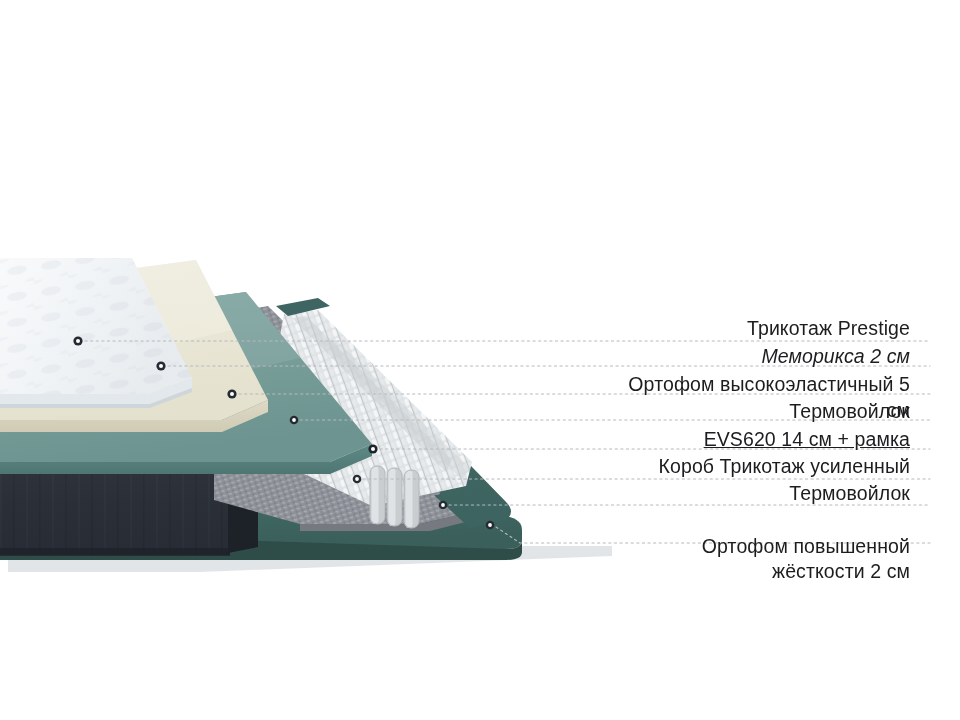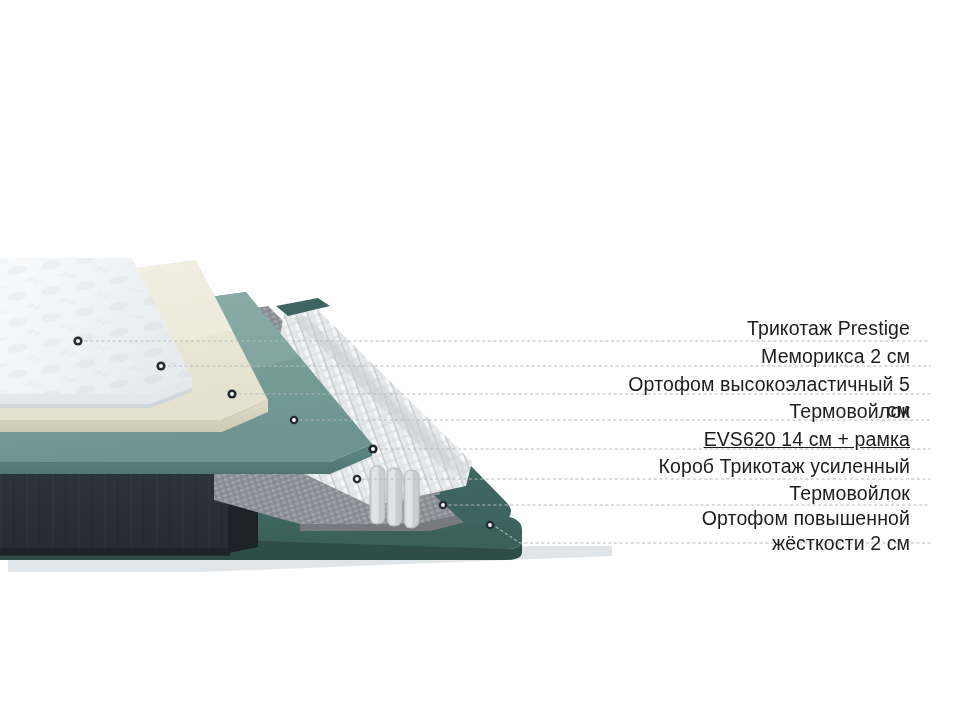--- a/index.html
+++ b/index.html
@@ -27,21 +27,21 @@
     position:absolute;
     right:30px;
     color:#1d1d1f;
     font-size:19.5px;
     line-height:26px;
     letter-spacing:.1px;
     white-space:pre-line;
     text-align:right;
     font-weight:400;
   }
-  .label-row.two-line { line-height:25px; }
+  .label-row.two-line { line-height:25px;margin-top:28px; }
 
   
   #leaders { position:absolute; left:0; top:0; width:960px; height:720px; pointer-events:none; }
 </style>
 </head>
 <body>
 
 <div id="stage">
 
   <div id="illustration">
@@ -250,21 +250,21 @@
       <path d="M300 420 H930"></path>
       <path d="M380 449 H930"></path>
       <path d="M363 479 H930"></path>
       <path d="M449 505 H930"></path>
       <path d="M496 527 L520 543 H930"></path>
     </g>
   </svg>
 
   <div id="labels">
     <div class="label-row" style="top:15px;">Трикотаж Prestige</div>
-    <div class="label-row" style="top:43px;">Мемориксa 2 см</div>
+    <div class="label-row" style="top:43px;font-style:italic;">Мемориксa 2 см</div>
     <div class="label-row" style="top:71px;">Ортофом высокоэластичный 5 см</div>
     <div class="label-row" style="top:98px;">Термовойлок</div>
     <div class="label-row" style="top:126px;text-decoration:underline;">EVS620 14 см + рамка</div>
     <div class="label-row" style="top:153px;">Короб Трикотаж усиленный</div>
     <div class="label-row" style="top:180px;">Термовойлок</div>
     <div class="label-row two-line" style="top:206px;">Ортофом повышенной
 жёсткости 2 см</div>
   </div>
 
 </div>

